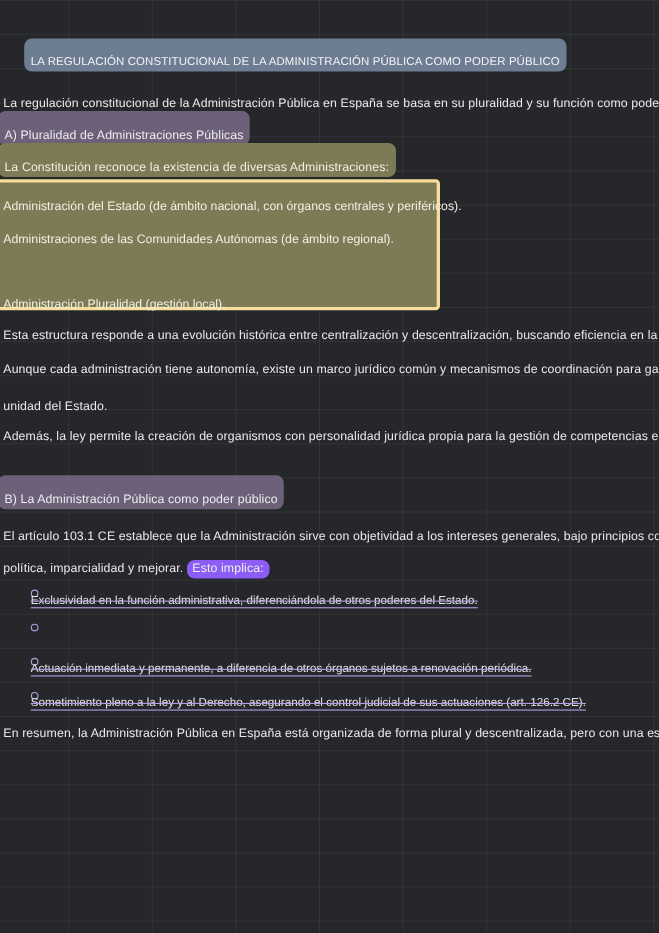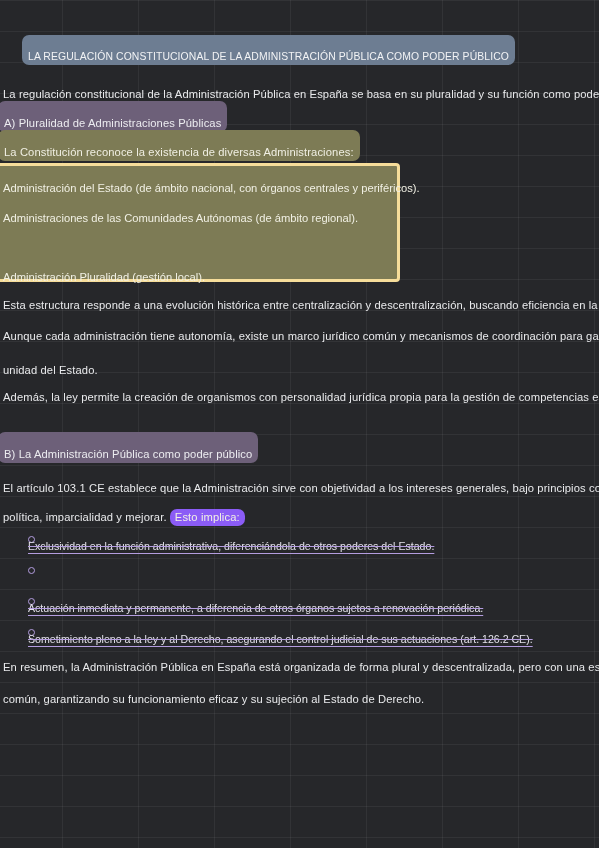--- a/index.html
+++ b/index.html
@@ -133,15 +133,14 @@
 
   <span class="bullet" style="left:28px;top:567px;"></span>
 
   <span class="bullet" style="left:28px;top:598px;"></span>
   <div class="listline" style="left:28px;top:602px;">Actuación inmediata y permanente, a diferencia de otros órganos sujetos a renovación periódica.</div>
 
   <span class="bullet" style="left:28px;top:629px;"></span>
   <div class="listline" style="left:28px;top:633px;">Sometimiento pleno a la ley y al Derecho, asegurando el control judicial de sus actuaciones (art. 126.2 CE).</div>
 
   <div class="line" style="left:3px;top:660px;">En resumen, la Administración Pública en España está organizada de forma plural y descentralizada, pero con una estructura legal</div>
-  <div class="line" style="left:3px;top:692px;">común, garantizando su funcionamiento eficaz y su sujeción al Estado de Derecho.</div>
 
 </div>
 
 </body></html>

